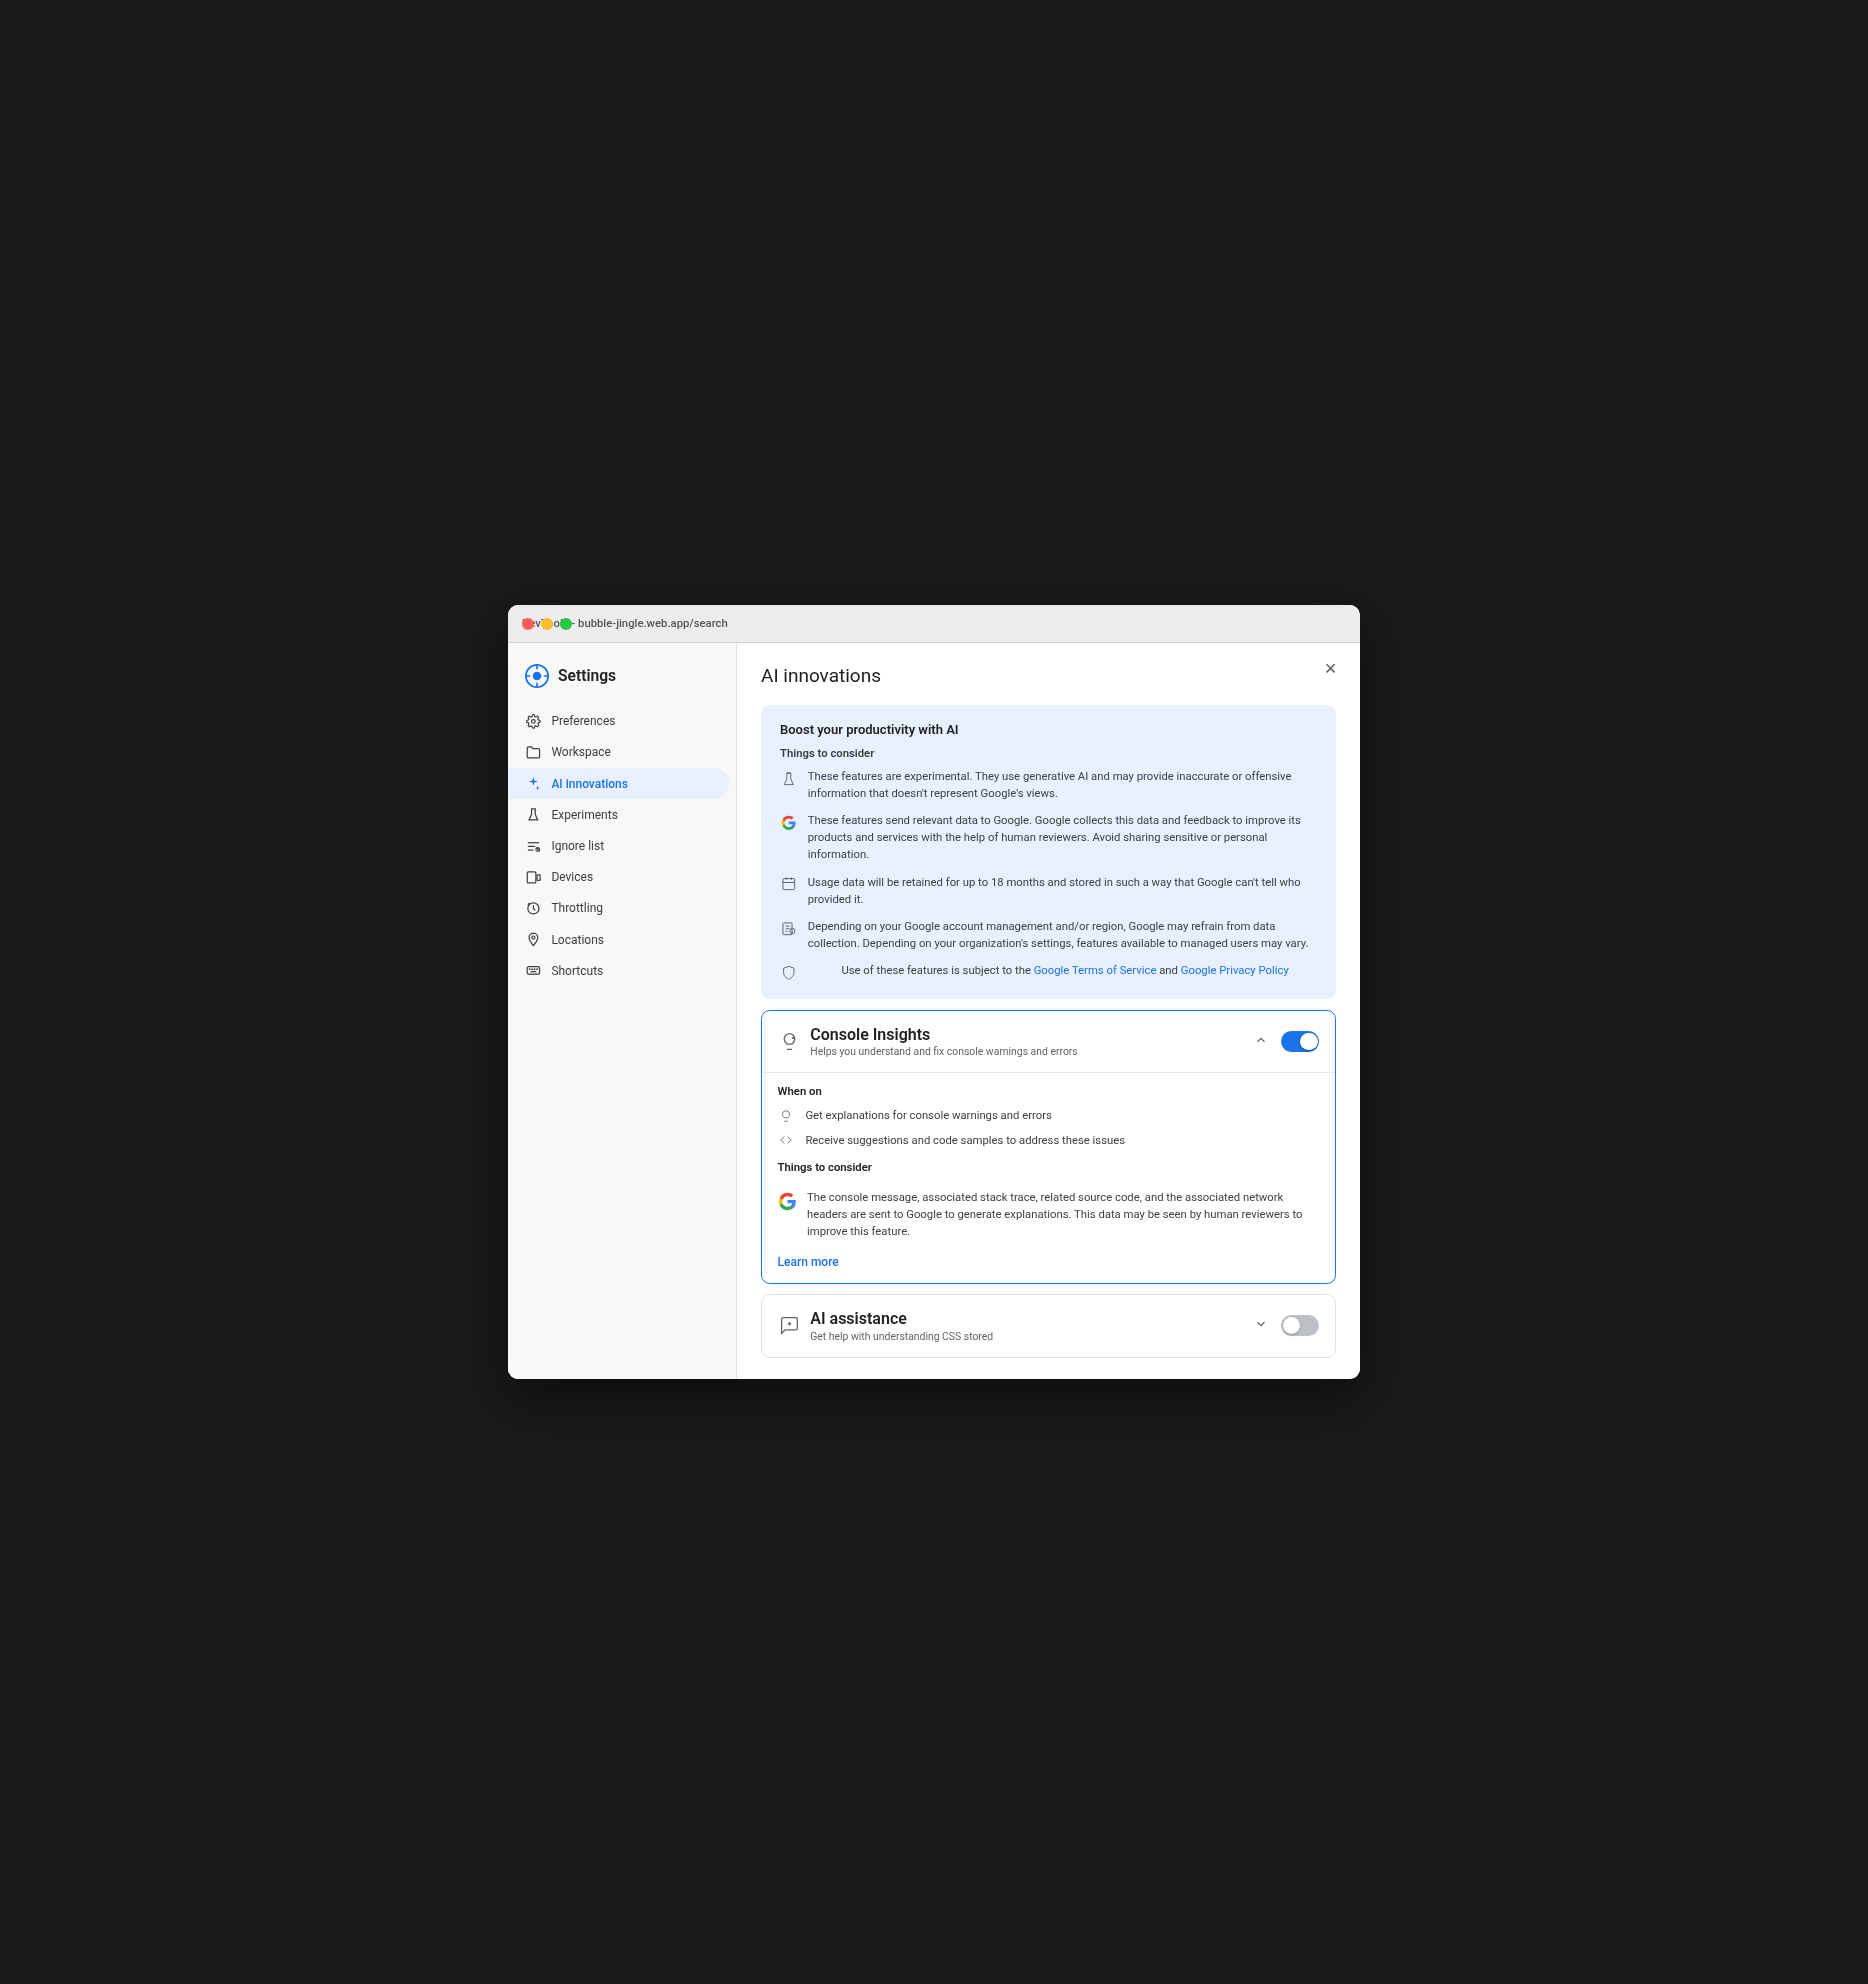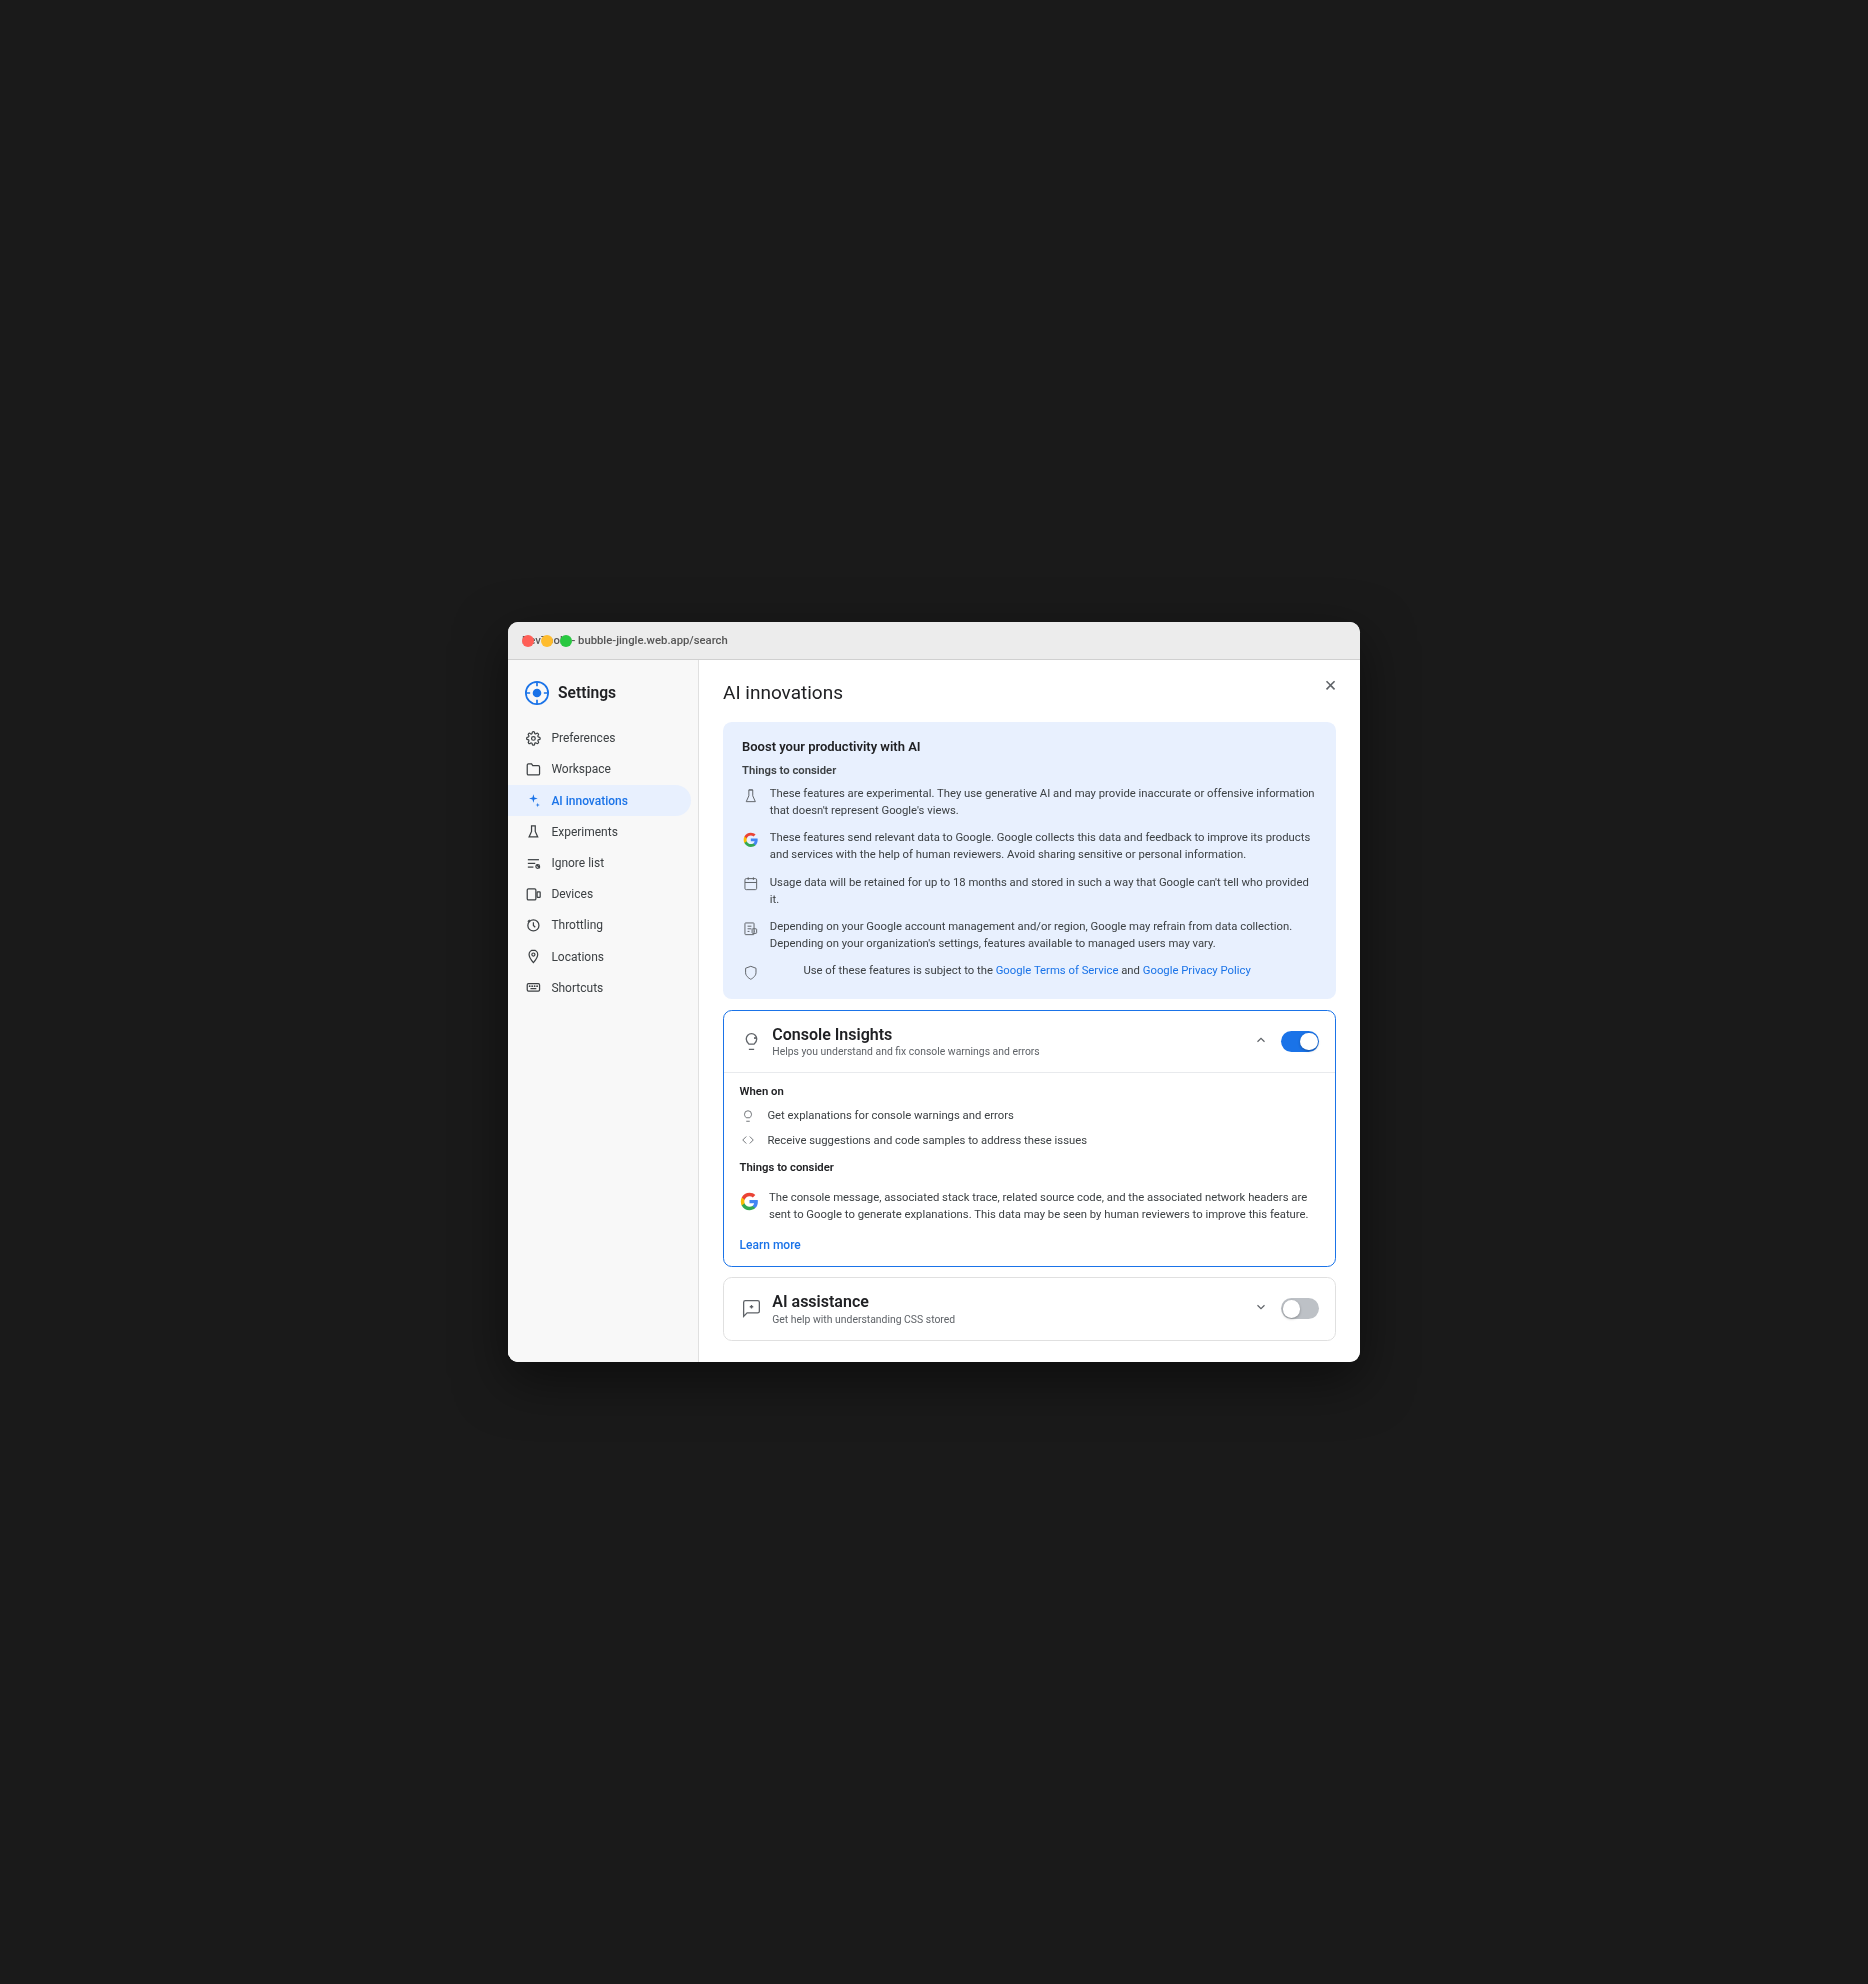--- a/index.html
+++ b/index.html
@@ -46,21 +46,21 @@
       font-size: 11.3px;
       color: #555;
       font-weight: 500;
     }
     .content {
       display: flex;
       height: calc(100% - 37px);
       background: #fff;
     }
     .sidebar {
-      width: 191px;
+      width: 229px;
       background: #f8f8f8;
       border-right: 0.9px solid #e0e0e0;
       padding: 14px 0;
       flex-shrink: 0;
     }
     .sidebar-header {
       display: flex;
       align-items: center;
       gap: 8.7px;
       padding: 7px 17.4px 17.4px;

